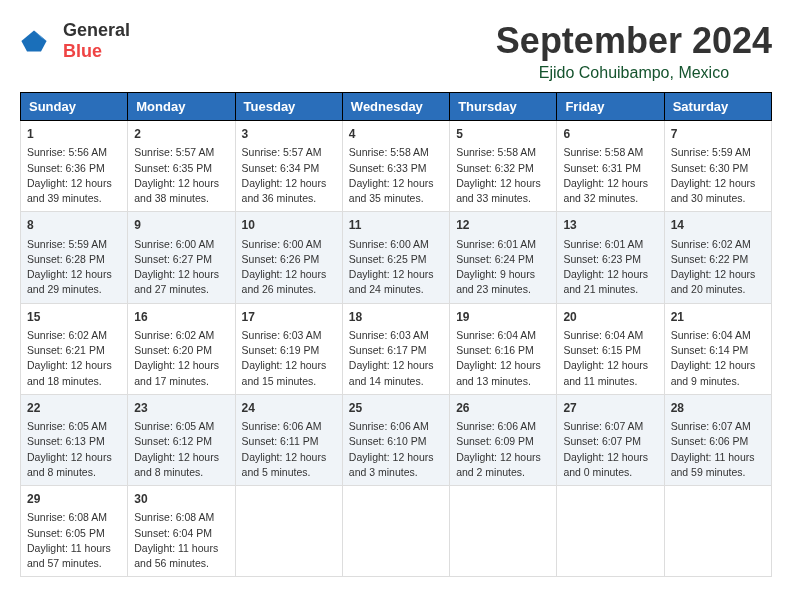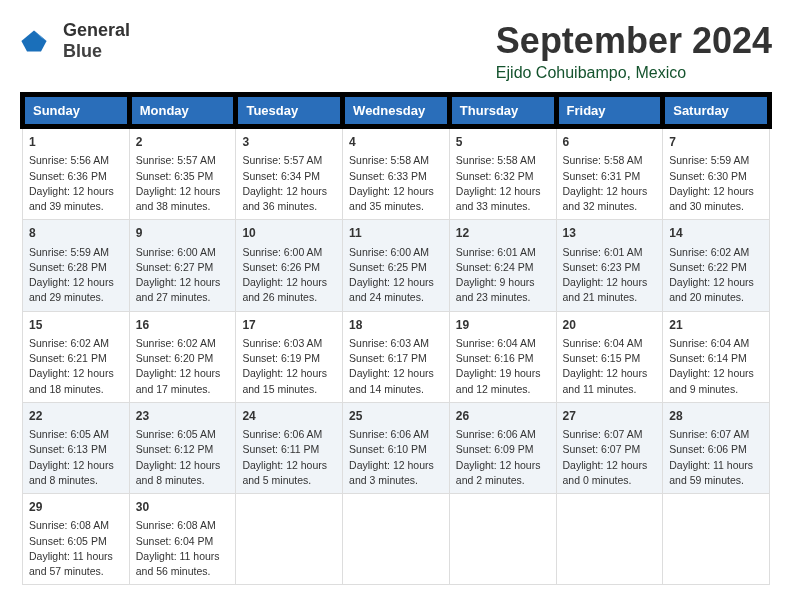--- a/index.html
+++ b/index.html
@@ -22,28 +22,28 @@
       gap: 15px;
     }
     .logo-text-general {
       font-size: 18px;
       font-weight: bold;
       color: #333;
     }
     .logo-text-blue {
       font-size: 18px;
       font-weight: bold;
-      color: #404040;
+      color: #ef4444;
     }
     .logo-icon {
       width: 28px;
       height: 28px;
     }
     .title-area {
-      text-align: left;
+      text-align: center;
       margin-left: 11px;
     }
     .main-title {
       font-size: 36px;
       font-weight: bold;
       color: #333;
     }
     .subtitle {
       font-size: 16px;
       color: #14532d;
@@ -54,21 +54,21 @@
       border-collapse: collapse;
       table-layout: fixed;
     }
     .calendar th {
       background-color: #2a6eba;
       color: #fff;
       text-align: left;
       padding: 6px 8px;
       font-size: 13px;
       font-weight: bold;
-      border: 5px solid #000000;
+      border: 1px solid #000000;
     }
     .calendar td {
       vertical-align: top;
       padding: 5px 6px;
       font-size: 10.5px;
       color: #333;
       border: 1px solid #ddd;
       background: #fff;
       min-height: 80px;
       line-height: 1.45;
@@ -235,21 +235,21 @@
         <td>
         <span class="day-num">18</span>
         <span>Sunrise: 6:03 AM</span><br>
         <span>Sunset: 6:17 PM</span><br>
         <span>Daylight: 12 hours and 14 minutes.</span>
       </td>
         <td>
         <span class="day-num">19</span>
         <span>Sunrise: 6:04 AM</span><br>
         <span>Sunset: 6:16 PM</span><br>
-        <span>Daylight: 19 hours and 12 minutes.</span>
+        <span>Daylight: 12 hours and 13 minutes.</span>
       </td>
         <td>
         <span class="day-num">20</span>
         <span>Sunrise: 6:04 AM</span><br>
         <span>Sunset: 6:15 PM</span><br>
         <span>Daylight: 12 hours and 11 minutes.</span>
       </td>
         <td>
         <span class="day-num">21</span>
         <span>Sunrise: 6:04 AM</span><br>

